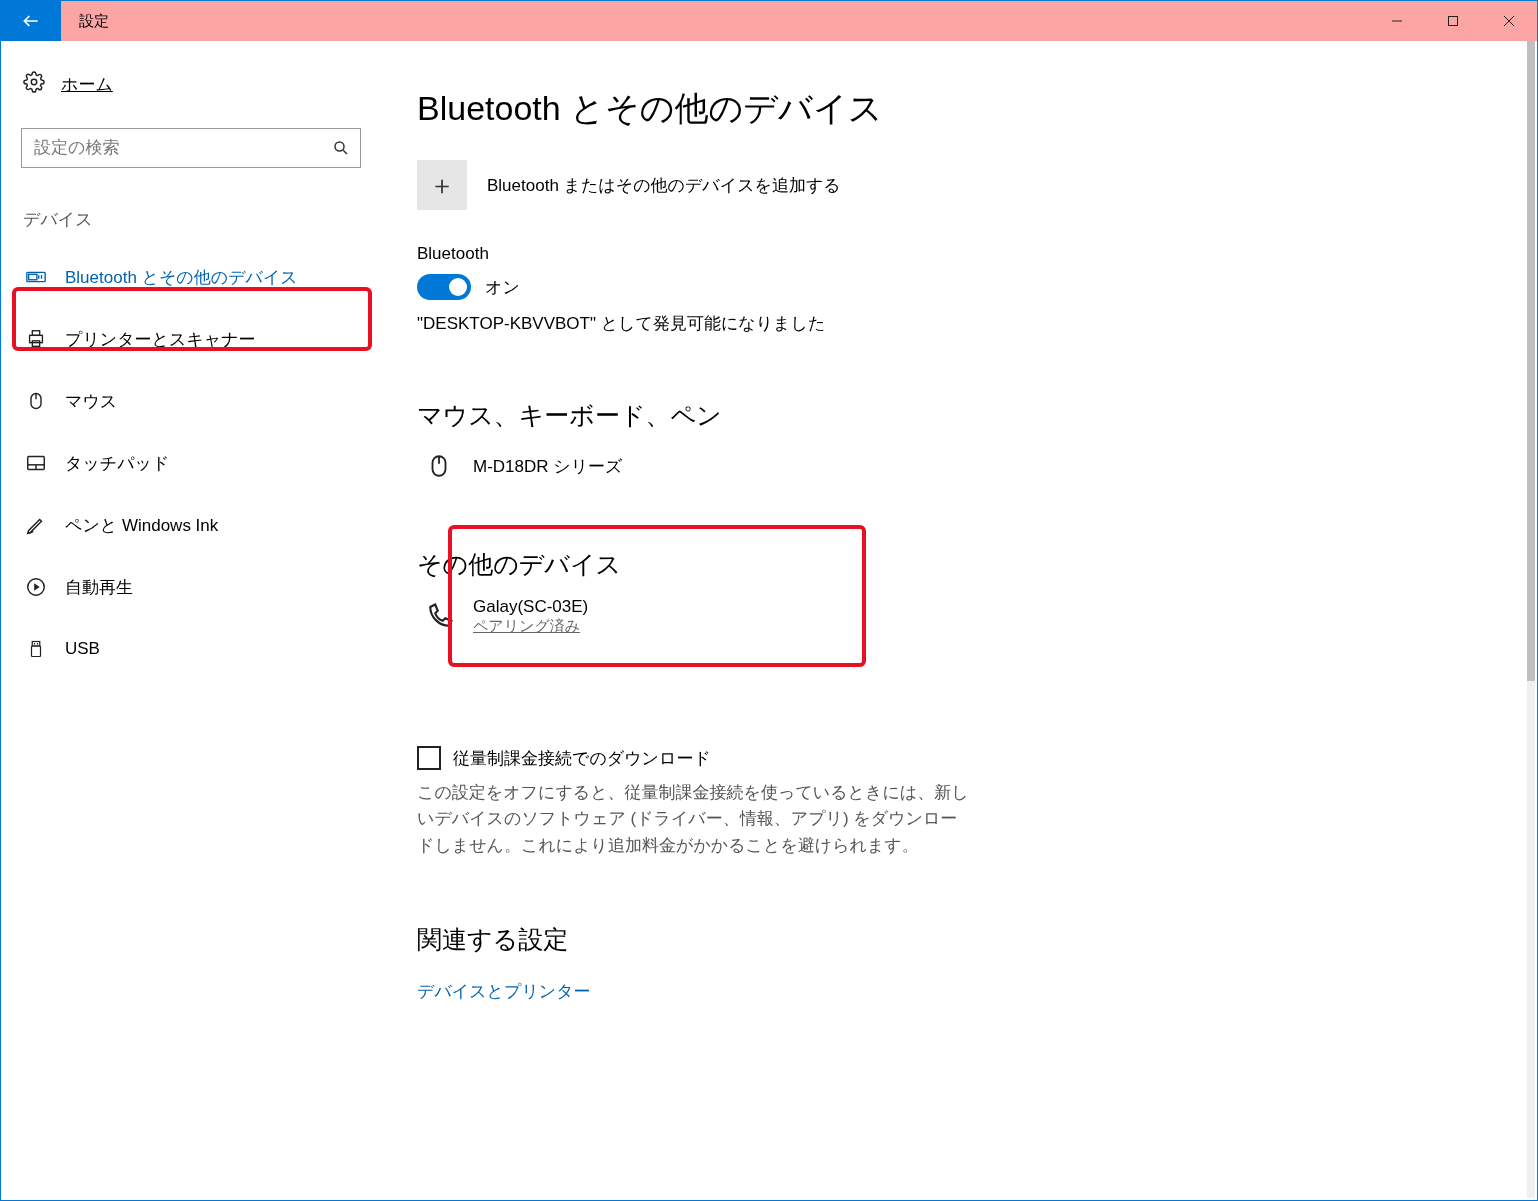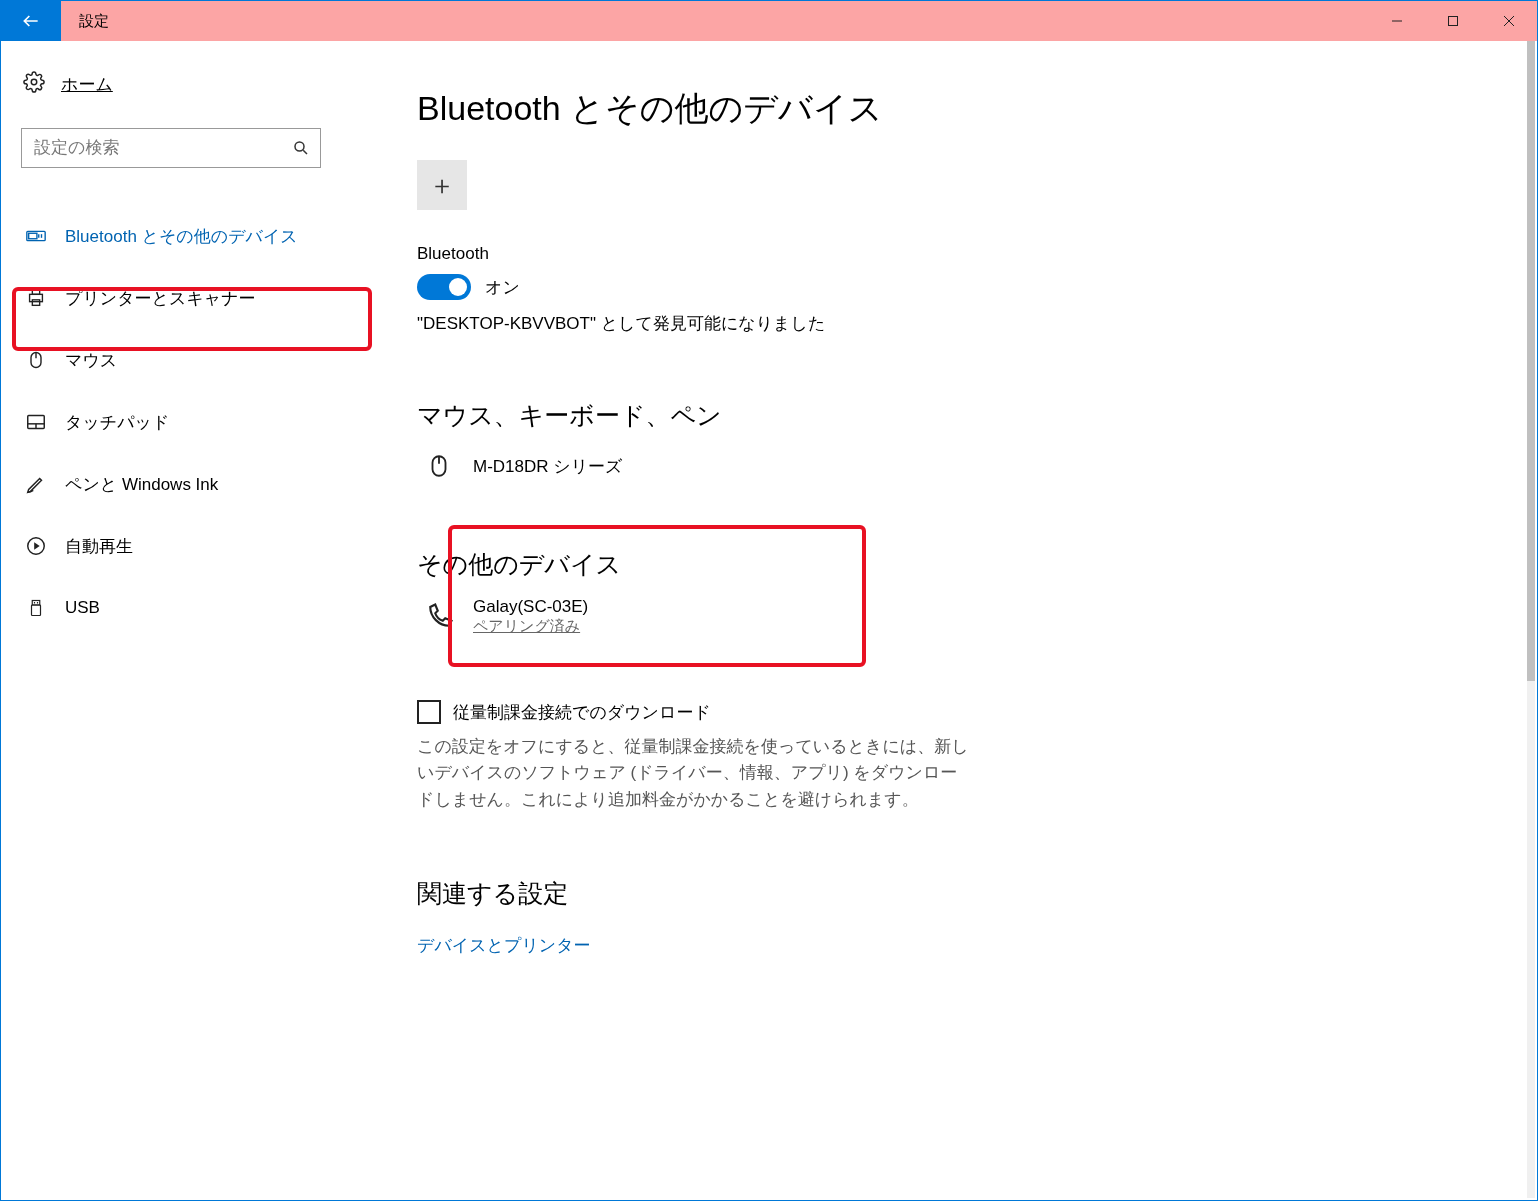--- a/index.html
+++ b/index.html
@@ -45,21 +45,21 @@
   }
   .home-row {
     display: flex; align-items: center;
     margin-bottom: 30px;
     padding-left: 2px;
   }
   .home-row .icon { width: 22px; margin-right: 16px; }
   .home-row span { font-size: 17px; text-decoration: underline; }
 
   .searchbox {
-    width: 300px; height: 40px;
+    width: 340px; height: 40px;
     border: 1px solid #999;
     display: flex; align-items: center;
     padding: 0 10px 0 12px;
     margin-bottom: 40px;
   }
   .searchbox input {
     flex: 1; border: none; outline: none;
     font-size: 17px; background: transparent;
     color: #666;
   }
@@ -149,21 +149,21 @@
     margin-left: 4px;
     margin-right: 16px;
     color: #222;
   }
   .device-name { font-size: 17px; }
   .device-sub { font-size: 15px; color: #666; text-decoration: underline; }
 
   .spacer-md { height: 34px; }
   .spacer-lg { height: 58px; }
 
-  .checkbox-row { display: flex; align-items: center; margin-bottom: 10px; }
+  .checkbox-row { display: flex; align-items: center; margin-bottom: 10px; margin-top: 46px; }
   .cbox {
     width: 24px; height: 24px;
     border: 2px solid #222;
     margin-right: 12px;
   }
   .check-label { font-size: 17px; }
   .check-desc { font-size: 17px; color: #555; line-height: 1.55; max-width: 555px; }
 
   .rel-title { font-size: 25px; font-weight: 300; margin-top: 64px; margin-bottom: 24px; }
   .link { color: #0063b1; font-size: 17px; margin-bottom: 24px; cursor: pointer; }
@@ -227,20 +227,21 @@
     <div class="searchbox">
       <input type="text" placeholder="設定の検索" style="">
       <span class="sicon">
         <svg viewBox="0 0 24 24" width="18" height="18" fill="none" stroke="#333" stroke-width="2">
             <circle cx="10" cy="10" r="6"></circle>
             <line x1="15" y1="15" x2="20" y2="20"></line>
           </svg>
       </span>
     </div>
 
+    <div class="section-label">デバイス</div>
 
     <div class="nav-item active">
       <span class="nicon">
         <svg viewBox="0 0 24 24" width="22" height="22" fill="none" stroke="currentColor" stroke-width="1.5">
             <rect x="2" y="7" width="20" height="10" rx="1"></rect>
             <rect x="4" y="9" width="9" height="6"></rect>
             <line x1="15" y1="10" x2="15" y2="14"></line>
             <line x1="18" y1="10" x2="18" y2="14"></line>
           </svg>
       </span>
@@ -304,20 +305,21 @@
       </span>
       <span class="nlabel">USB</span>
     </div>
   </div>
 
   <div class="main">
     <div class="page-title">Bluetooth とその他のデバイス</div>
 
     <div class="add-device">
       <div class="plus-box">＋</div>
+      <div class="add-label">Bluetooth またはその他のデバイスを追加する</div>
     </div>
 
     <div class="spacer-md"></div>
 
     <div class="sec-title">Bluetooth</div>
     <div class="toggle-row">
       <div class="toggle">
           <div class="knob"></div>
         </div>
       <div class="toggle-label">オン</div>

